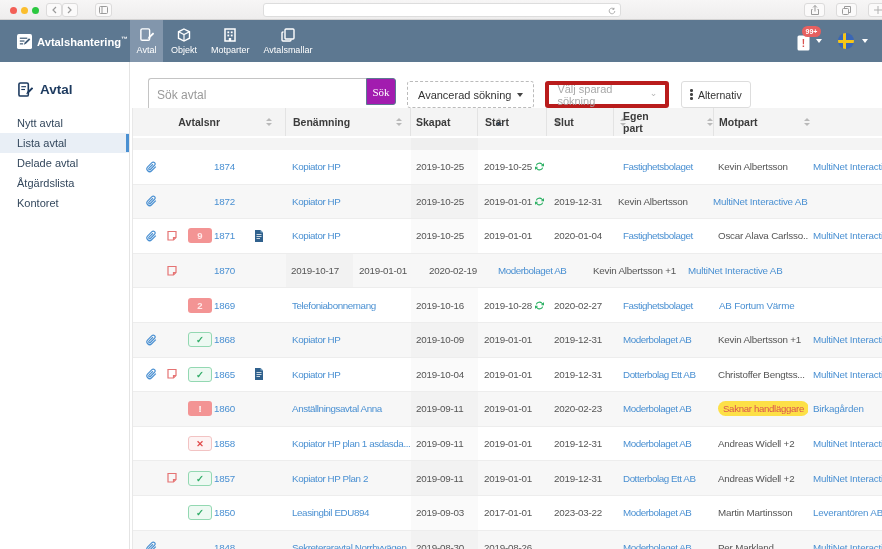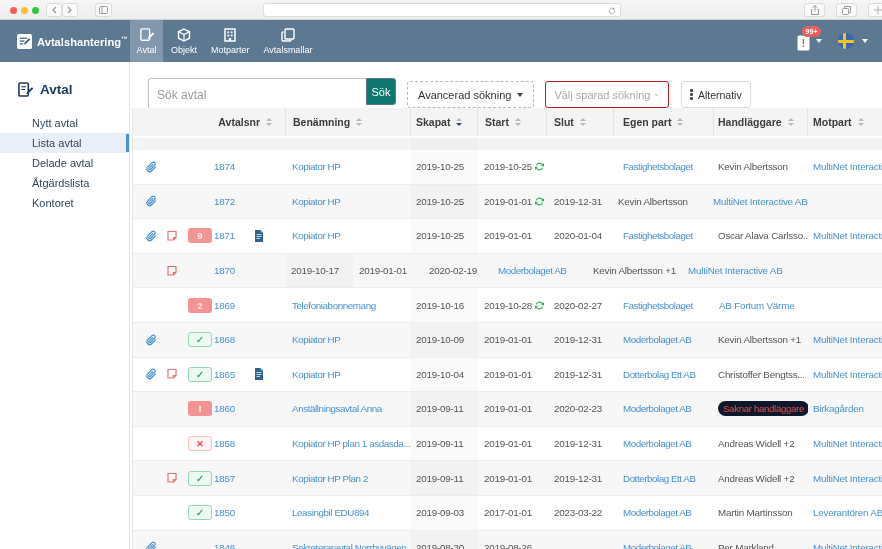--- a/index.html
+++ b/index.html
@@ -21,41 +21,41 @@
   .nav-right {position:absolute;right:14px;top:0;height:42px;display:flex;align-items:center;}
   .caret {width:0;height:0;border-left:3.5px solid transparent;border-right:3.5px solid transparent;border-top:4px solid #fff;display:inline-block;}
   .notif {position:relative;width:14px;height:18px;margin-top:6px;}
   .notifbadge {position:absolute;top:-9px;left:5px;background:#e66060;color:#fff;font-size:7px;font-weight:bold;border-radius:8px;padding:2px 3.5px;}
   .flag {width:16px;height:16px;border-radius:50%;overflow:hidden;position:relative;background:#3a66b5;flex:none;}
   .flag .h {position:absolute;left:0;top:6.5px;width:16px;height:3px;background:#f5c518;}
   .flag .v {position:absolute;left:5px;top:0;width:3px;height:16px;background:#f5c518;}
   
   .sidebar {position:absolute;top:62px;left:0;width:130px;bottom:0;background:#fff;border-right:1px solid #e4e4e4;}
   .sb-head {display:flex;align-items:center;gap:7px;padding:20px 0 16px 18px;color:#1d3a5f;font-size:13.5px;font-weight:bold;}
-  .sb-item {height:20px;line-height:20px;padding-left:32px;font-size:11px;color:#33475c;cursor:pointer;position:relative;}
+  .sb-item {height:20px;line-height:20px;padding-left:17px;font-size:11px;color:#33475c;cursor:pointer;position:relative;}
   .sb-item.active {background:#e9eff6;}
   .sb-item.active::after {content:"";position:absolute;right:0;top:1px;bottom:1px;width:3px;background:#4a90d2;}
   
   .main {position:absolute;top:62px;left:130px;width:752px;bottom:0;background:#fff;}
   .toolbar {position:absolute;top:16px;left:18px;display:flex;align-items:center;}
   .search-wrap {display:flex;}
   .search-input {width:218px;height:33px;border:1px solid #c4c4c4;border-right:none;border-radius:3px 0 0 3px;padding:0 8px;font-size:12px;color:#333;font-family:inherit;}
   .search-input::placeholder {color:#9a9a9a;}
-  .search-btn {width:30px;height:27px;background:#0f766e;color:#fff;border:1px solid #5d7891;border-radius:0 3px 3px 0;font-size:11px;font-family:Liberation Sans, sans-serif;}
+  .search-btn {width:30px;height:27px;background:#a21caf;color:#fff;border:1px solid #5d7891;border-radius:0 3px 3px 0;font-size:11px;font-family:Liberation Serif, serif;}
   .adv-btn {margin-left:11px;height:27px;border:1px dashed #bbb;border-radius:3px;background:#fff;color:#333;font-size:11px;font-family:inherit;padding:0 10px;display:flex;align-items:center;gap:6px;}
   .adv-btn .dcaret {width:0;height:0;border-left:3.5px solid transparent;border-right:3.5px solid transparent;border-top:4px solid #444;}
-  .sel {margin-left:11px;width:124px;height:27px;border:1px solid #b91c1c;border-radius:3px;background:#fff;color:#a9a9a9;font-size:11px;display:flex;align-items:center;justify-content:space-between;padding:8px 8px;}
+  .sel {margin-left:11px;width:124px;height:27px;border:4px solid #b91c1c;border-radius:3px;background:#fff;color:#a9a9a9;font-size:11px;display:flex;align-items:center;justify-content:space-between;padding:8px 8px;}
   .sel .chev {color:#b5b5b5;font-size:9px;margin-top:-4px;}
   .opt-btn {margin-left:12px;height:27px;border:1px solid #ddd;border-radius:3px;background:#fff;color:#333;font-size:10.5px;font-family:inherit;padding:0 8px;display:flex;align-items:center;gap:5px;}
   .dots {display:inline-flex;flex-direction:column;gap:1.5px;}
   .dots i {width:2.5px;height:2.5px;background:#444;border-radius:50%;}
   
   .tbl {position:absolute;top:46px;left:2px;right:-130px;bottom:0;border-left:1px solid #e8e8e8;}
   .thead {height:30px;background:#f4f4f4;display:flex;border-bottom:2px solid #fff;}
-  .thead .th {flex:none;display:flex;align-items:center;font-size:10.5px;font-weight:bold;color:#3c3c3c;border-right:1px solid #e3e3e3;}
+  .thead .th {flex:none;display:flex;align-items:center;font-size:10.5px;font-weight:bold;color:#3c3c3c;border-right:1px solid #e3e3e3;gap:40px;}
   .thead .th:last-child {border-right:none;}
   .thstrip {height:12px;background:#f4f4f4;display:flex;}
   .thstrip div {flex:none;}
   .row {height:34.6px;display:flex;align-items:center;border-bottom:1px solid #ededed;font-size:9.8px;letter-spacing:-0.2px;color:#555;}
   .row.alt {background:#f7f7f7;}
   .cell {flex:none;height:100%;display:flex;align-items:center;white-space:nowrap;overflow:hidden;}
   .c0 {width:153px;overflow:visible;}
   .c-name {width:125px;padding-left:6px;letter-spacing:-0.4px;}
   .c-skapat {width:67px;padding-left:5px;background:rgba(0,0,0,0.018);}
   .c-start {width:69px;padding-left:6px;overflow:visible;}
@@ -80,21 +80,21 @@
   .slot2 {width:20px;display:flex;align-items:center;flex:none;}
   .slot3 {width:28px;display:flex;align-items:center;justify-content:center;flex:none;}
   .nr {width:26px;flex:none;}
   .docslot {width:12px;margin-left:14px;display:flex;align-items:center;flex:none;}
   .badge {min-width:24px;height:15px;border-radius:3px;display:flex;align-items:center;justify-content:center;font-size:9.5px;font-weight:bold;letter-spacing:0;}
   .badge.count {background:#f39494;color:#ffe9e9;}
   .badge.alert {background:#f39494;color:#fff;}
   .badge.check {background:#edf9f2;border:1px solid #93d8b2;color:#2fab66;}
   .badge.cross {background:#fdf3f3;border:1px solid #f2c3c3;color:#e04b4b;font-size:9px;}
   .syncicon {margin-left:3px;display:flex;}
-  .miss {background:#0f172a;color:#d9534f;border-radius:9px;padding:2px 5px;font-size:9.6px;letter-spacing:-0.3px;}
+  .miss {background:#fde047;color:#d9534f;border-radius:9px;padding:2px 5px;font-size:9.6px;letter-spacing:-0.3px;}
 </style>
 </head>
 <body>
 
 <div class="chrome">
   <div class="lights">
     <span class="light" style="background:#f35f57"></span>
     <span class="light" style="background:#fbbe2e"></span>
     <span class="light" style="background:#2bc840"></span>
   </div>
@@ -287,27 +287,20 @@
             <span class="down"></span>
           </span>
         </div>
         <div class="th h-egen">
           <span>Egen part</span>
           <span class="sorticon">
             <span class="up"></span>
             <span class="down"></span>
           </span>
         </div>
-        <div class="th h-hand">
-          <span>Handläggare</span>
-          <span class="sorticon">
-            <span class="up"></span>
-            <span class="down"></span>
-          </span>
-        </div>
         <div class="th h-motpart">
           <span>Motpart</span>
           <span class="sorticon">
             <span class="up"></span>
             <span class="down"></span>
           </span>
         </div>
       </div>
     <div class="thstrip">
         <div style="width:153px"></div>

